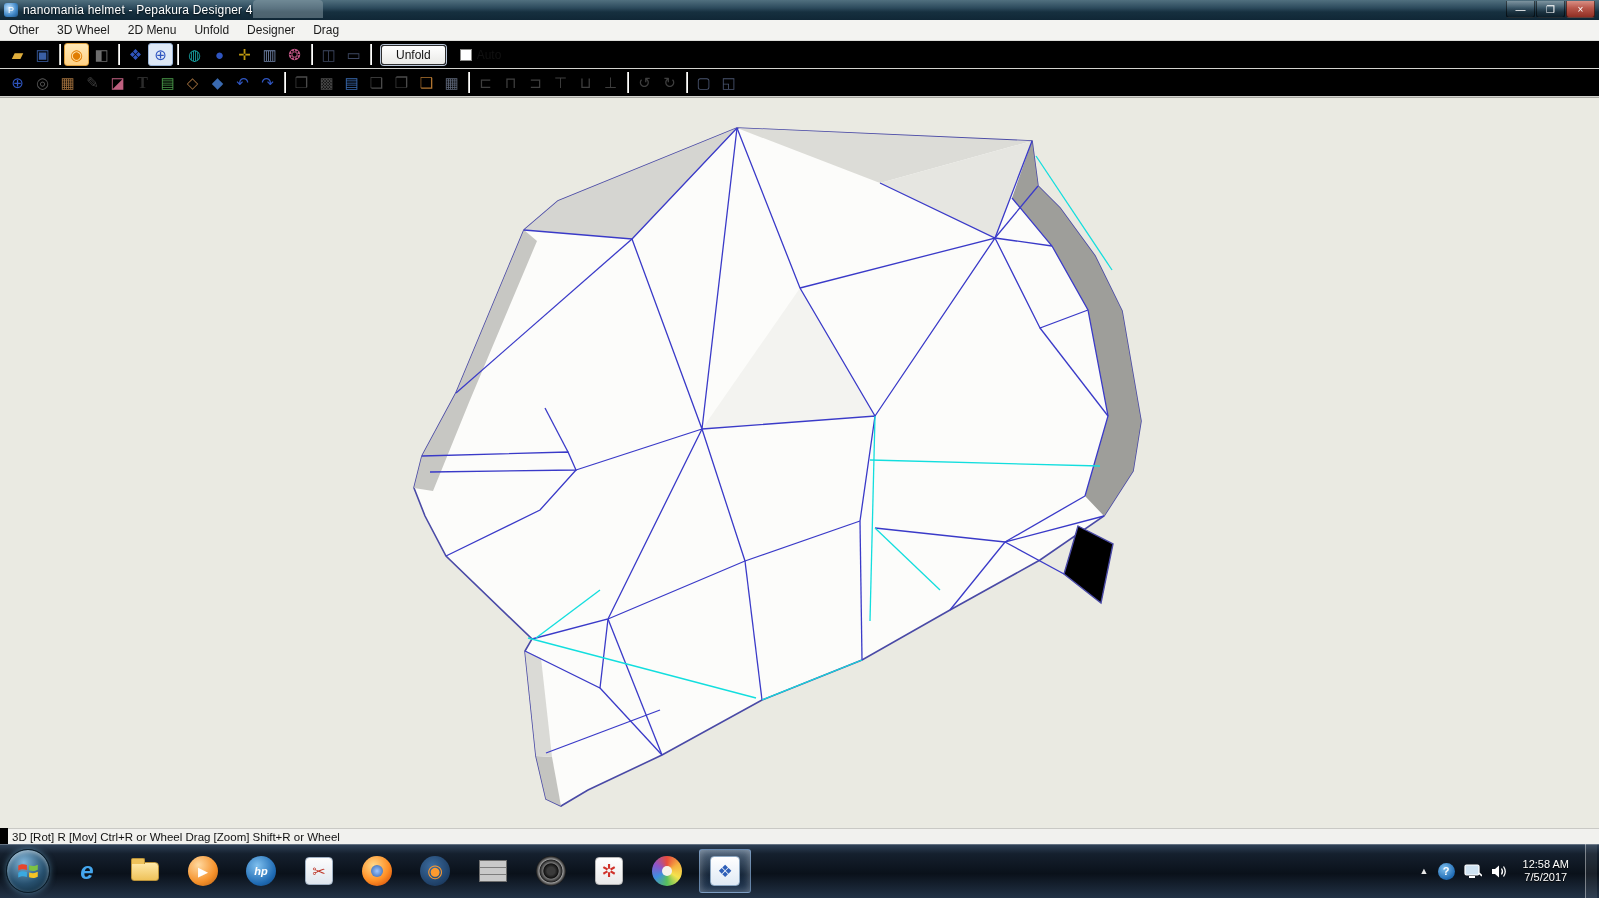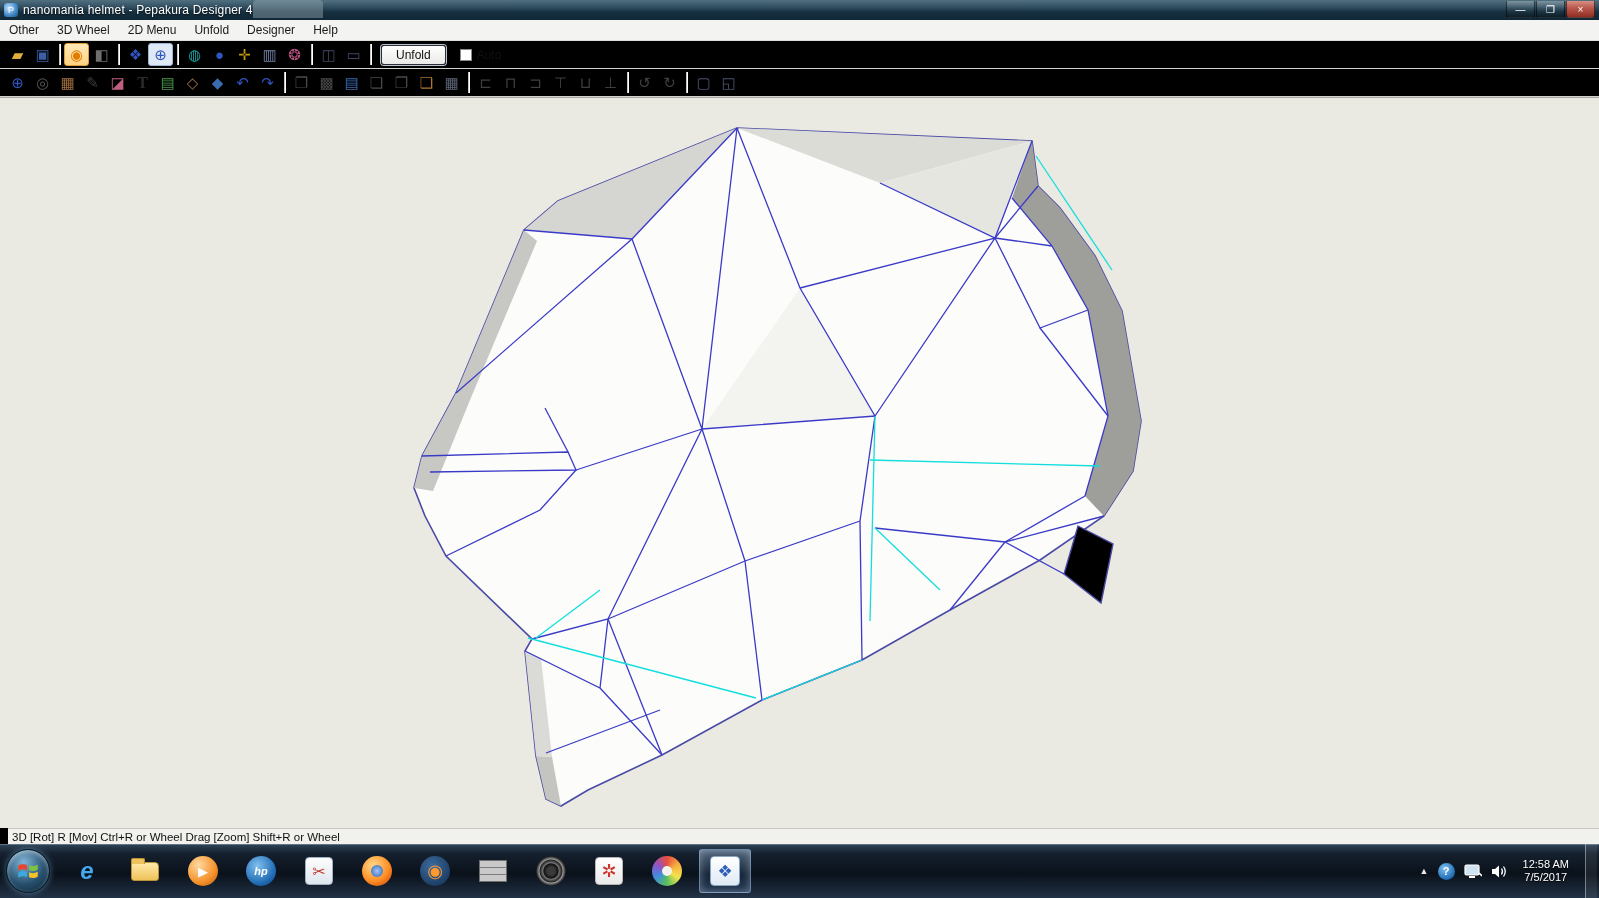--- a/index.html
+++ b/index.html
@@ -120,21 +120,21 @@
       <div class="wc-btn close">×</div>
     </div>
   </div>
 
   <div class="menubar">
     <span class="menu-item">Other</span>
     <span class="menu-item">3D Wheel</span>
     <span class="menu-item">2D Menu</span>
     <span class="menu-item">Unfold</span>
     <span class="menu-item">Designer</span>
-    <span class="menu-item">Help</span>
+    <span class="menu-item">Drag</span>
   </div>
 
   <div class="toolbar t1">
     <span class="tbtn" style="color: rgb(223, 174, 60);">▰</span>
     <span class="tbtn" style="color: rgb(58, 95, 165);">▣</span>
     <div class="sep"></div>
     <span class="tbtn active-orange" style="color: rgb(224, 124, 0);">◉</span>
     <span class="tbtn" style="color: rgb(110, 110, 110);">◧</span>
     <div class="sep"></div>
     <span class="tbtn" style="color: rgb(47, 85, 192);">❖</span>

